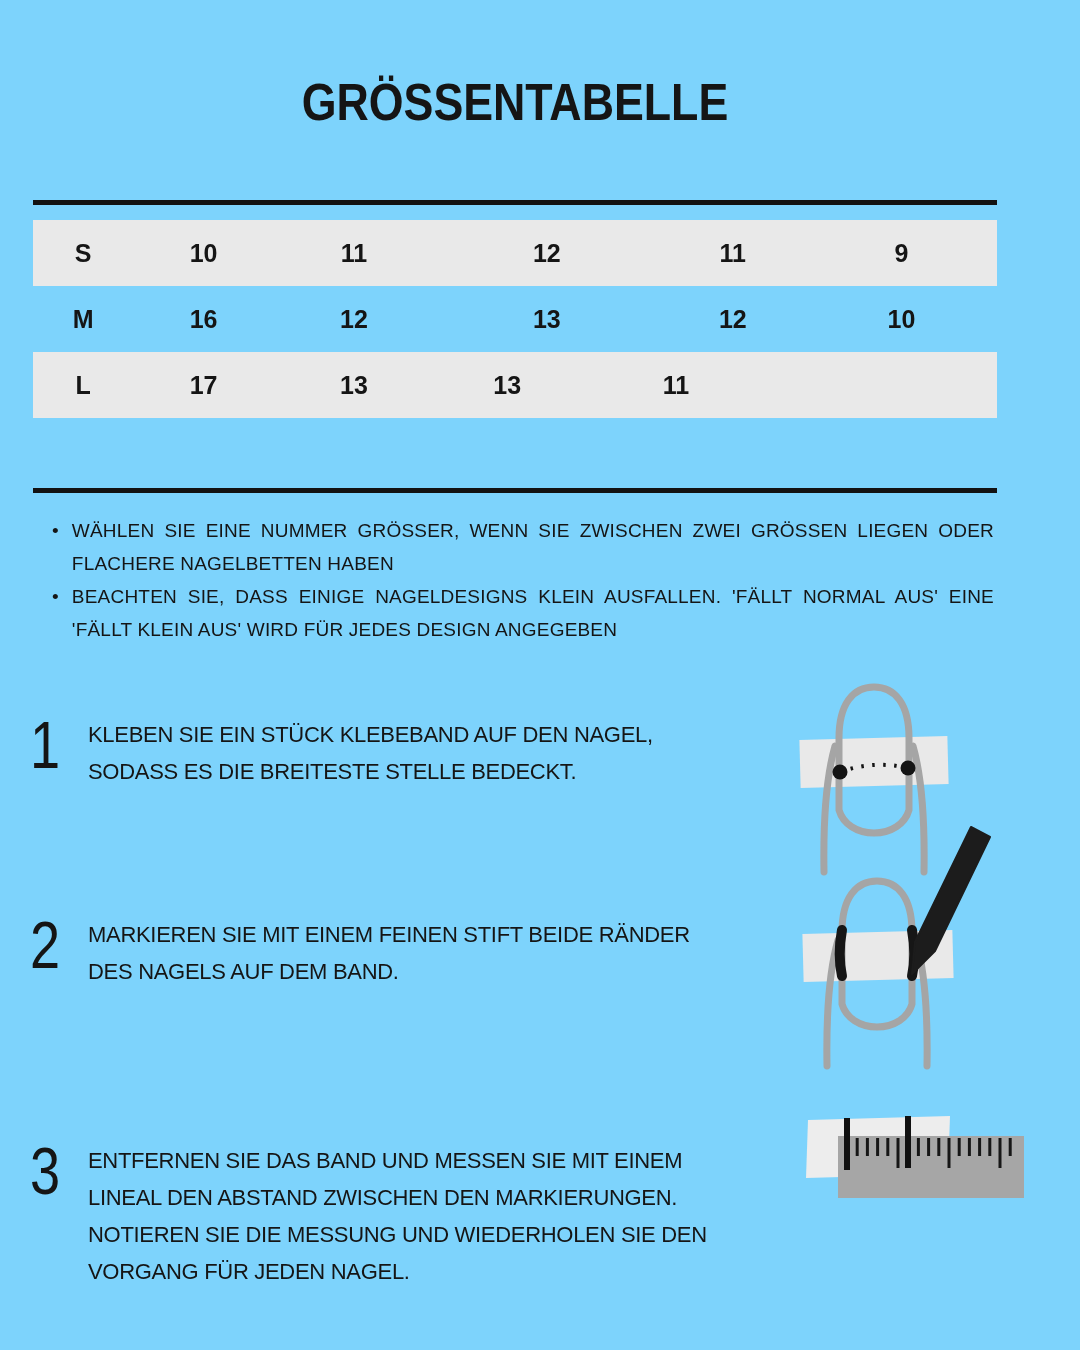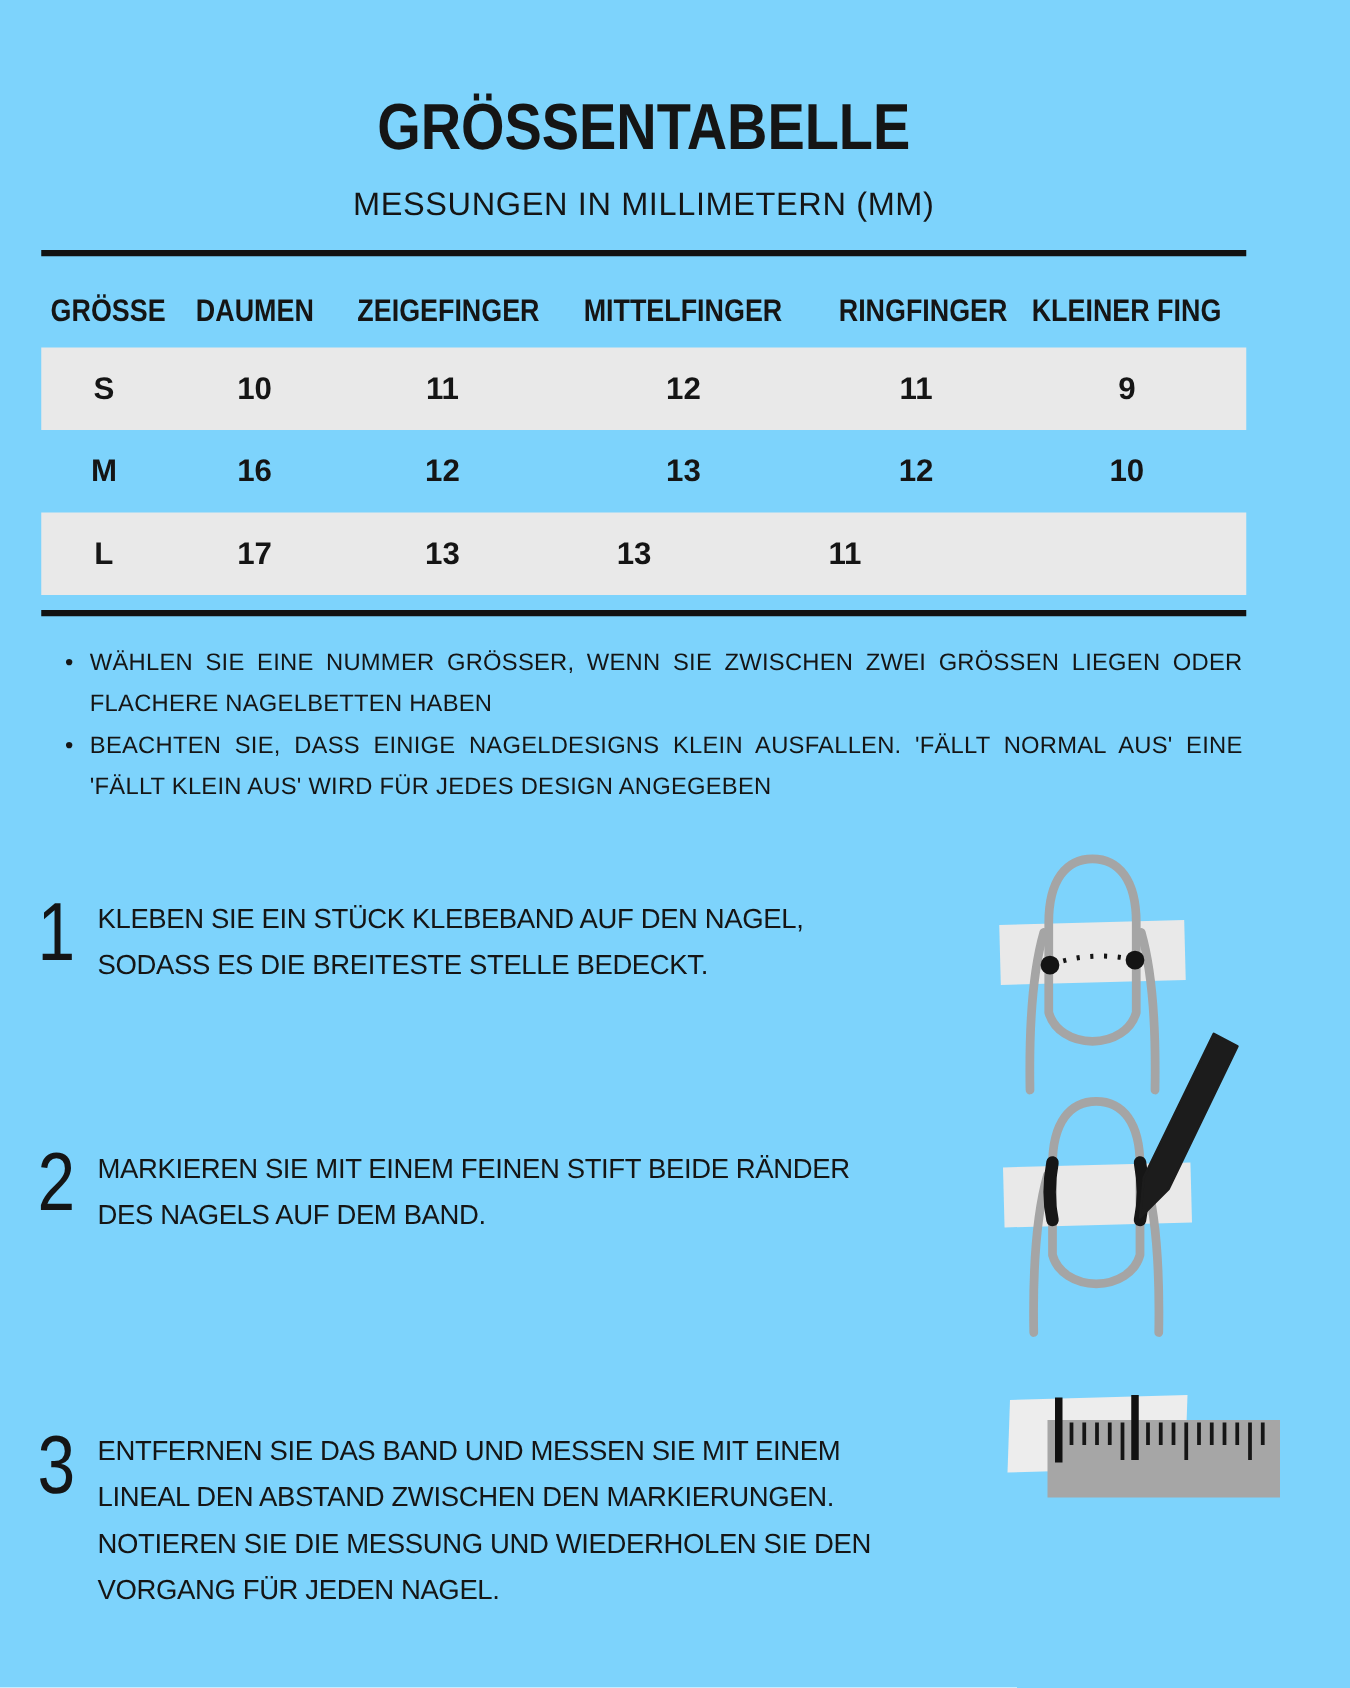--- a/index.html
+++ b/index.html
@@ -30,50 +30,41 @@
 
   
   .notes { position:absolute; top:514px; left:52px; width:942px; list-style:none; }
   .note { display:flex; gap:13px; font-size:19px; line-height:33px; letter-spacing:0.2px; }
   .note::before { content:"•"; font-size:19px; line-height:33px; flex:0 0 auto; }
   .note-text { display:block; flex:1 1 auto; text-align:justify; }
 
   
   .step-num { position:absolute; left:30px; font-size:66px; line-height:1; font-weight:400;
               transform:scaleX(0.82); transform-origin:0 50%; }
-  .step-text { position:absolute; left:78px; width:648px; font-size:22px; line-height:37px;
+  .step-text { position:absolute; left:88px; width:648px; font-size:22px; line-height:37px;
                letter-spacing:-0.3px; }
   #num1 { top:712px; } #text1 { top:716px; }
   #num2 { top:912px; } #text2 { top:916px; }
   #num3 { top:1138px; } #text3 { top:1122px;margin-top:20px; }
 
   .illus { position:absolute; }
   #illus1 { top:662px;  left:788px; }
   #illus2 { top:824px;  left:786px; }
   #illus3 { top:1112px; left:798px; }
 </style>
 </head>
 <body>
 
 <div class="page">
 
   <div class="title"><span class="cond">GRÖSSENTABELLE</span></div>
-  <div class="subtitle"><span>MESSUNGEN IN MILLIMETERN (MM)</span></div>
 
   <div class="rule rule-top"></div>
 
   <div class="size-table">
-    <div class="t-row t-head">
-      <div class="t-cell c0"><span class="cond">GRÖSSE</span></div>
-      <div class="t-cell c1"><span class="cond">DAUMEN</span></div>
-      <div class="t-cell c2"><span class="cond">ZEIGEFINGER</span></div>
-      <div class="t-cell c3"><span class="cond">MITTELFINGER</span></div>
-      <div class="t-cell c4"><span class="cond">RINGFINGER</span></div>
-      <div class="t-cell c5"><span class="cond">KLEINER FING</span></div>
-    </div>
 
     <div class="t-row stripe">
       <div class="t-cell c0">S</div>
       <div class="t-cell c1">10</div>
       <div class="t-cell c2">11</div>
       <div class="t-cell c3">12</div>
       <div class="t-cell c4">11</div>
       <div class="t-cell c5">9</div>
     </div>
 

